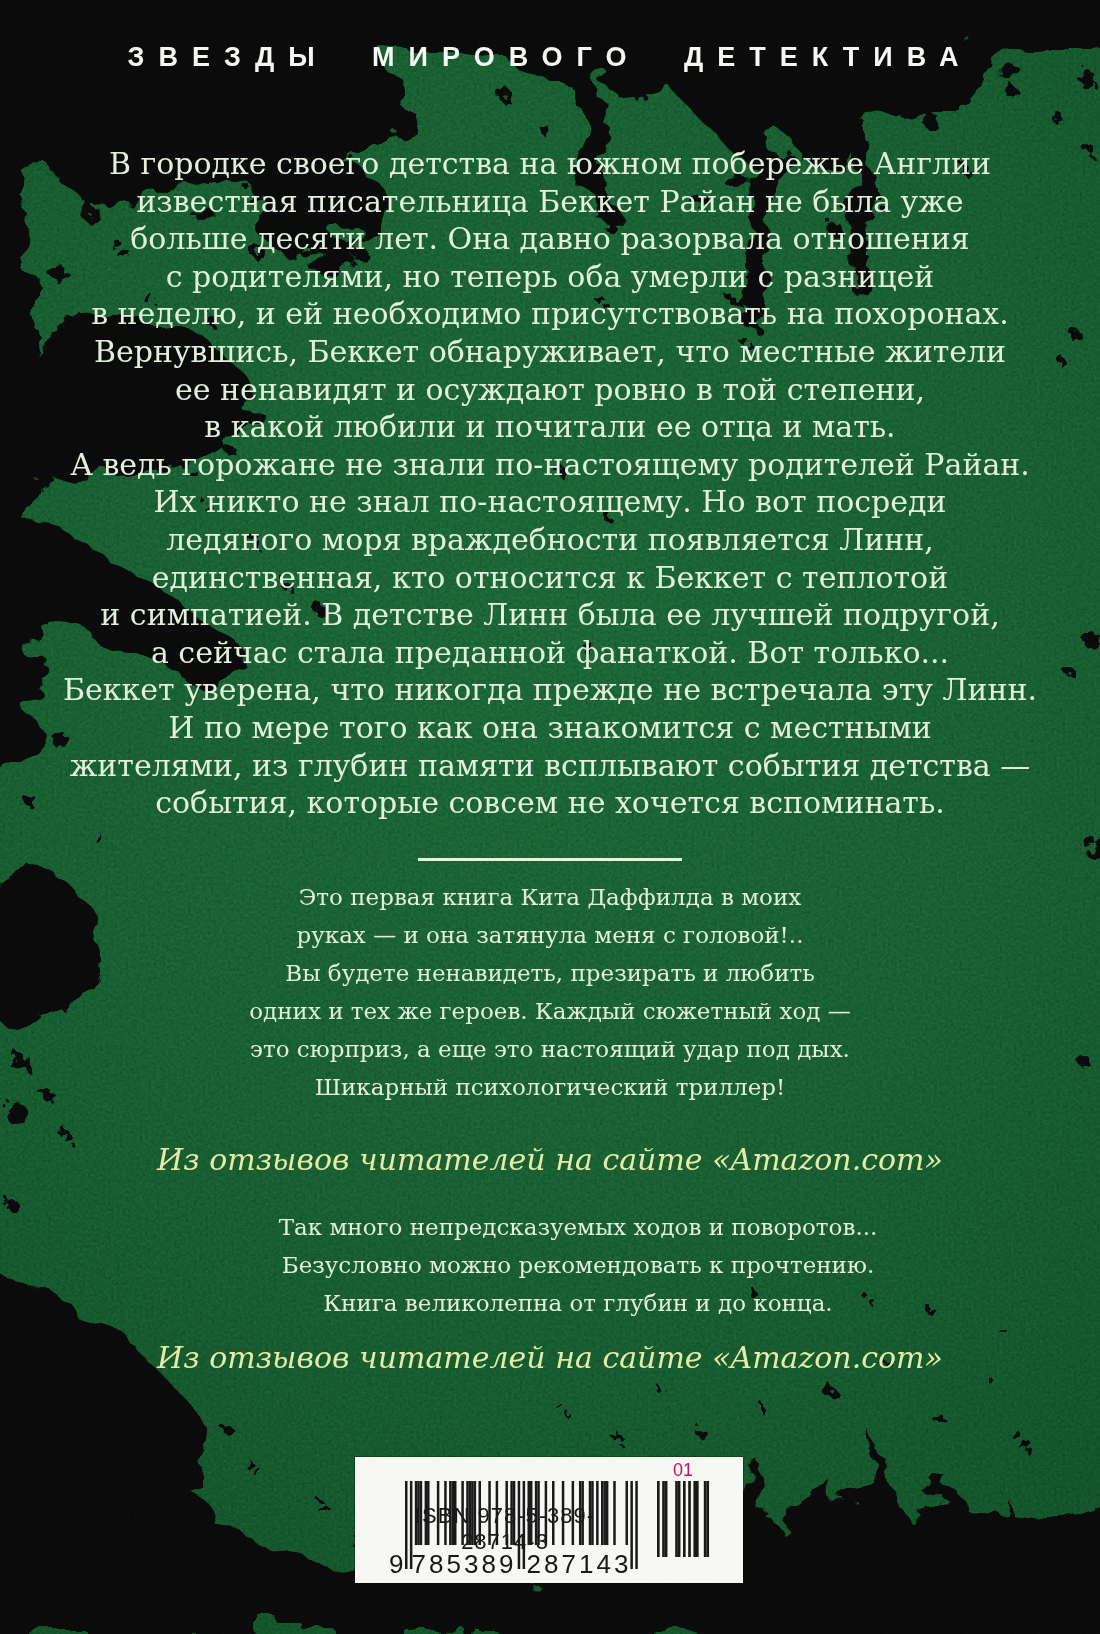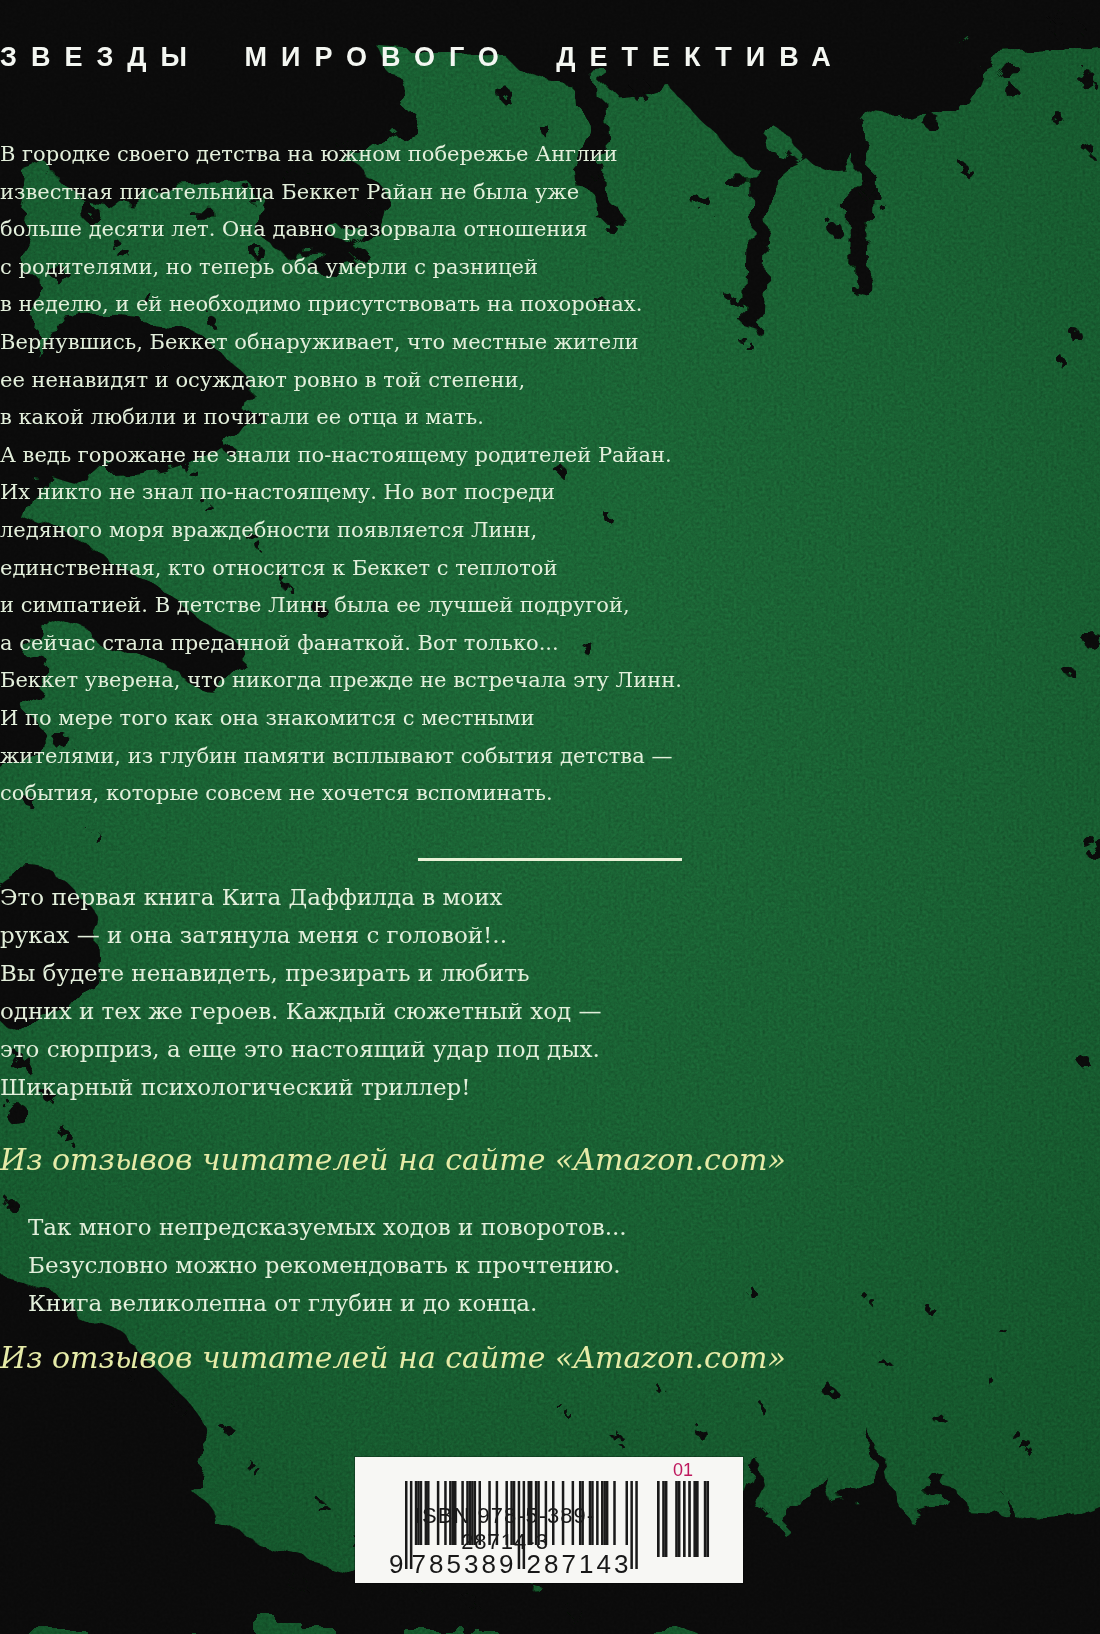--- a/index.html
+++ b/index.html
@@ -2,28 +2,28 @@
 <html><head>
 <meta charset="utf-8">
 <style>
   html,body{margin:0;padding:0;}
   .page{
     position:relative;width:1100px;height:1634px;overflow:hidden;
     background:radial-gradient(ellipse 900px 1100px at 48% 38%, #20723d 0%, #1c6a38 55%, #175e30 100%);
     font-family:"DejaVu Serif", serif;
   }
   .grunge{position:absolute;left:0;top:0;width:1100px;height:1634px;z-index:1;pointer-events:none;}
-  .txt{position:absolute;left:0;width:100%;text-align:left;z-index:2;}
+  .txt{position:absolute;left:0;width:100%;text-align:center;z-index:2;}
   .series-title{
     top:42px;
     font-family:"Liberation Sans", sans-serif;font-weight:bold;
     font-size:27px;letter-spacing:14px;word-spacing:22px;
     color:#f4f7f2;
   }
-  .annotation{top:136px;font-size:21px;line-height:37.6px;color:#e3efdb;}
+  .annotation{top:145px;font-size:30px;line-height:37.6px;color:#e3efdb;}
   .divider{position:absolute;top:858px;left:418px;width:264px;height:3px;background:#e9f2d7;z-index:2;}
   .review{font-size:23px;line-height:38px;color:#e3efdb;}
   .review-1{top:878px;}
   .review-2{top:1208px;padding-left:28px;}
   .attribution{font-style:italic;font-size:30px;color:#e6eba8;margin-top:6px;}
   .attr-1{top:1136px;}
   .attr-2{top:1334px;}
   .barcode-box{
     position:absolute;left:355px;top:1457px;width:388px;height:126px;
     background:#f7f7f4;z-index:3;box-shadow:0 0 0 1px rgba(0,0,0,0.25);

